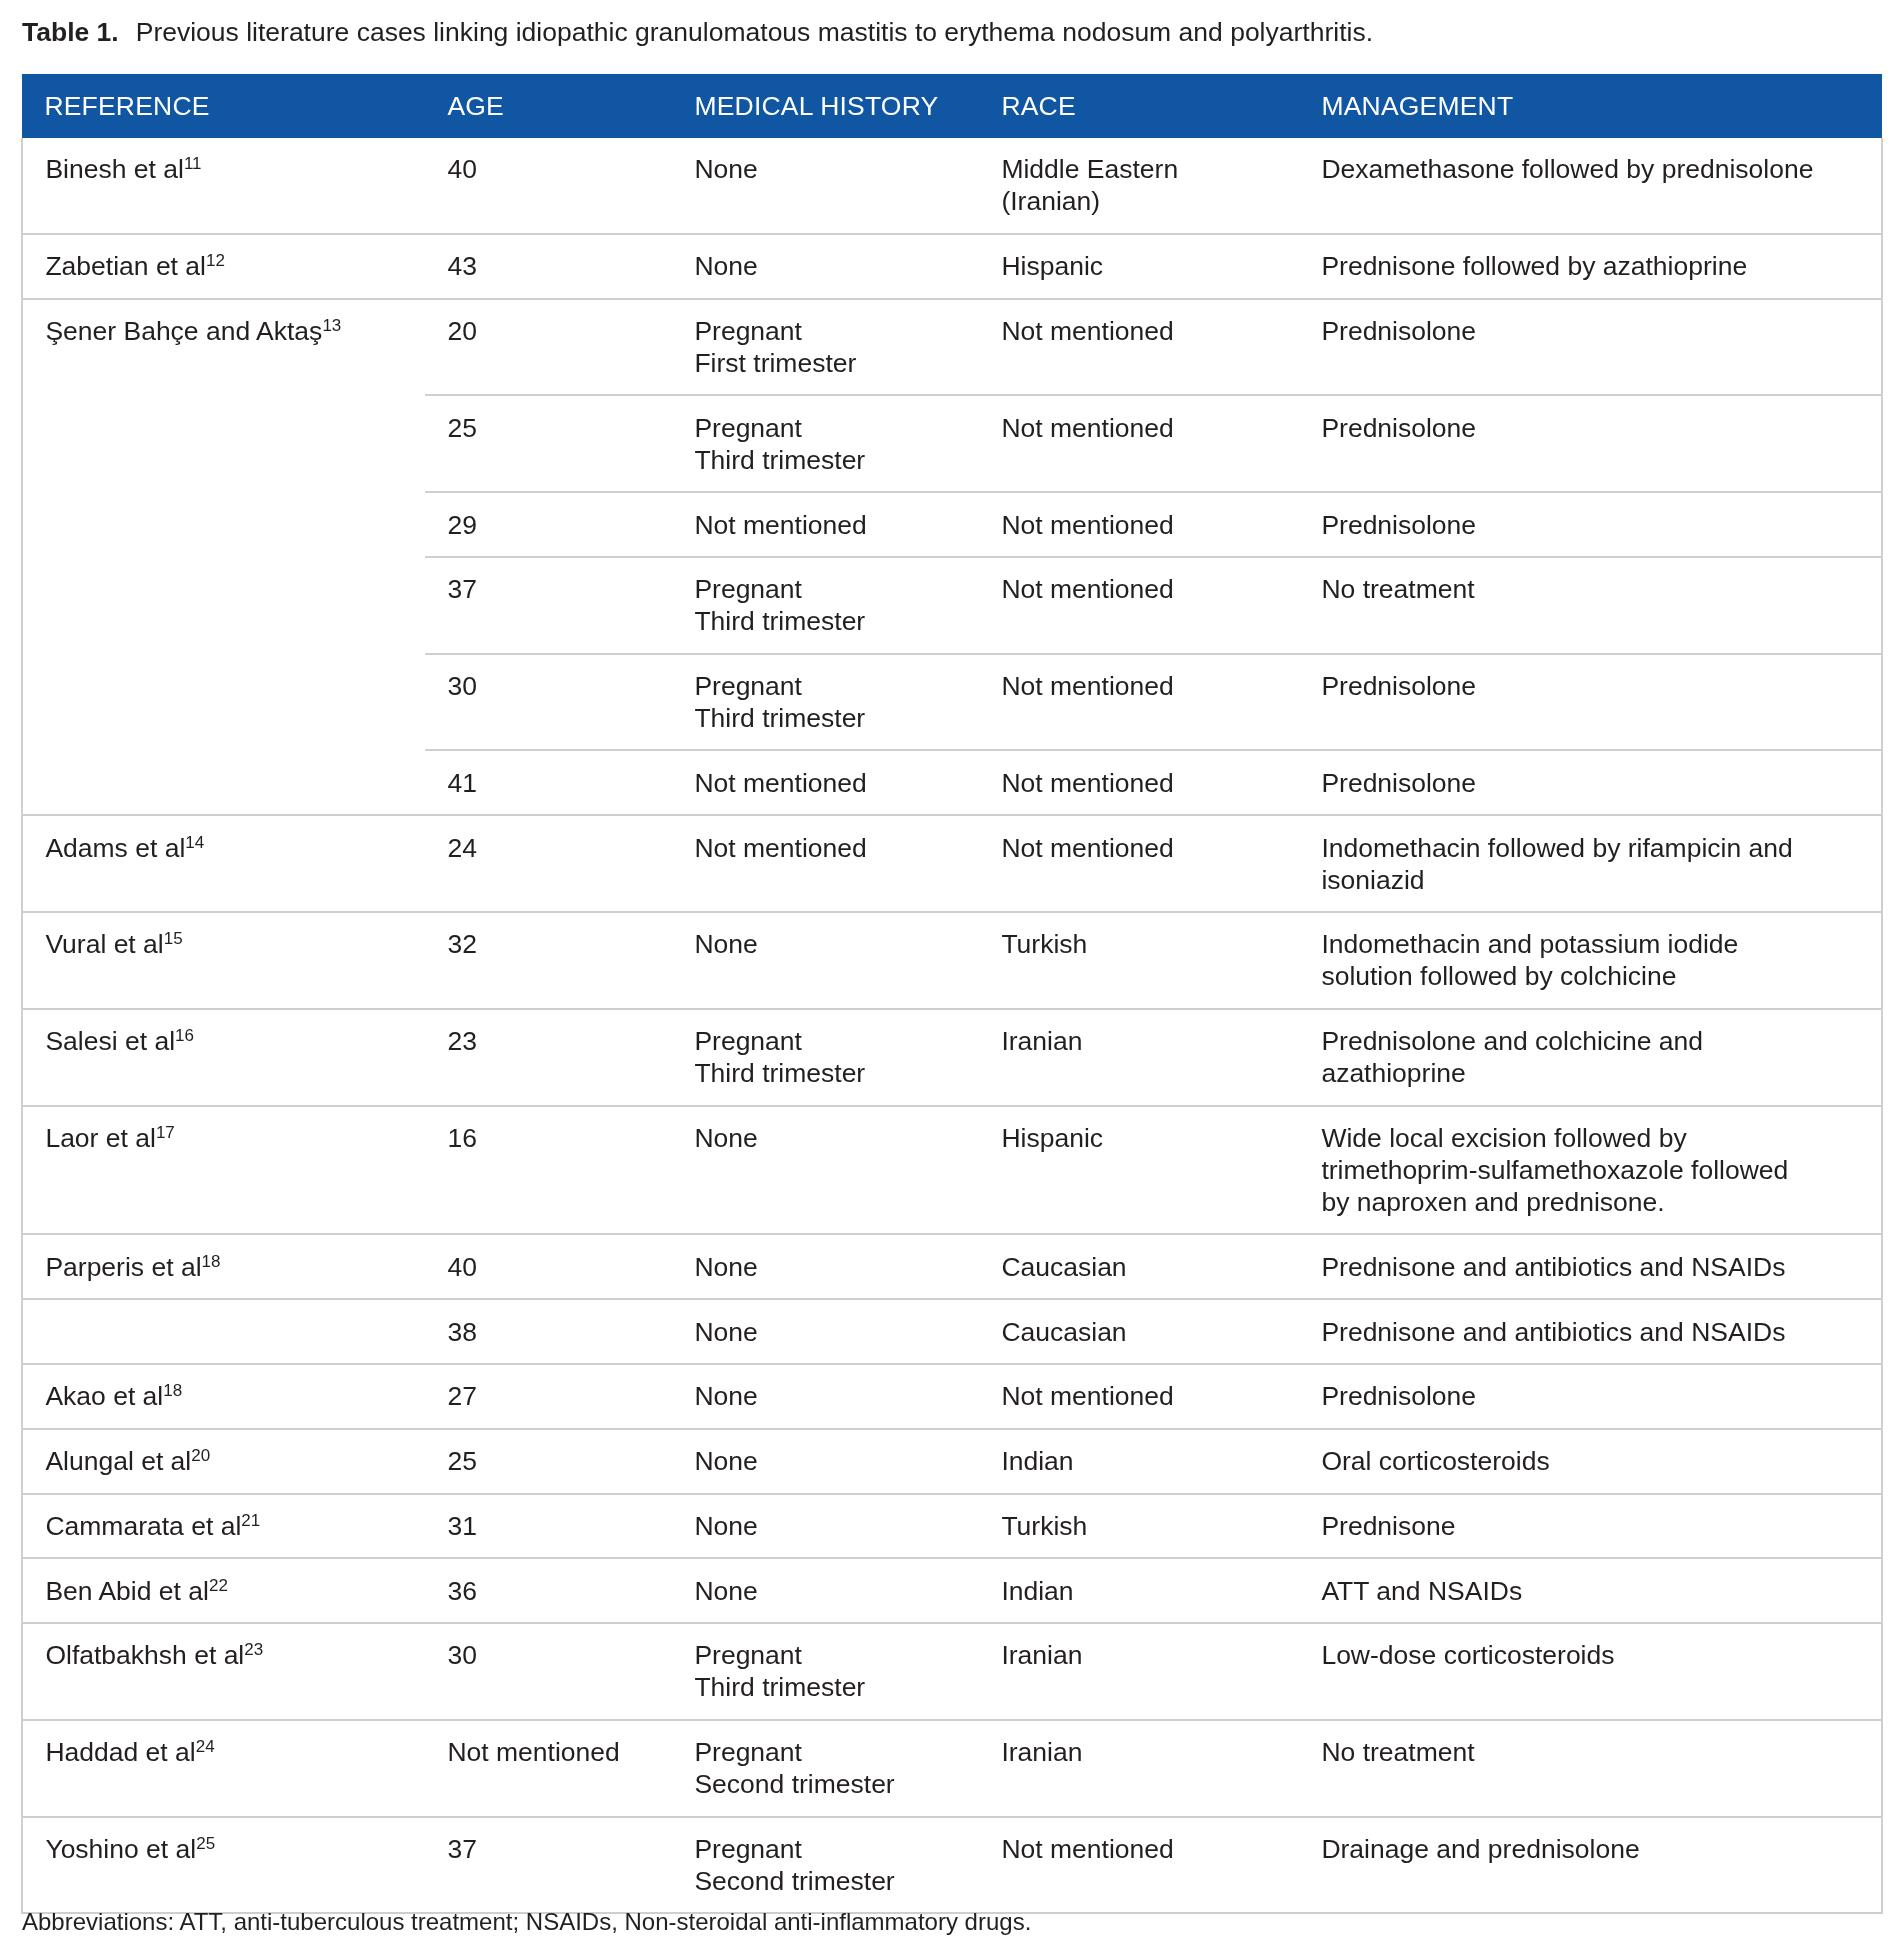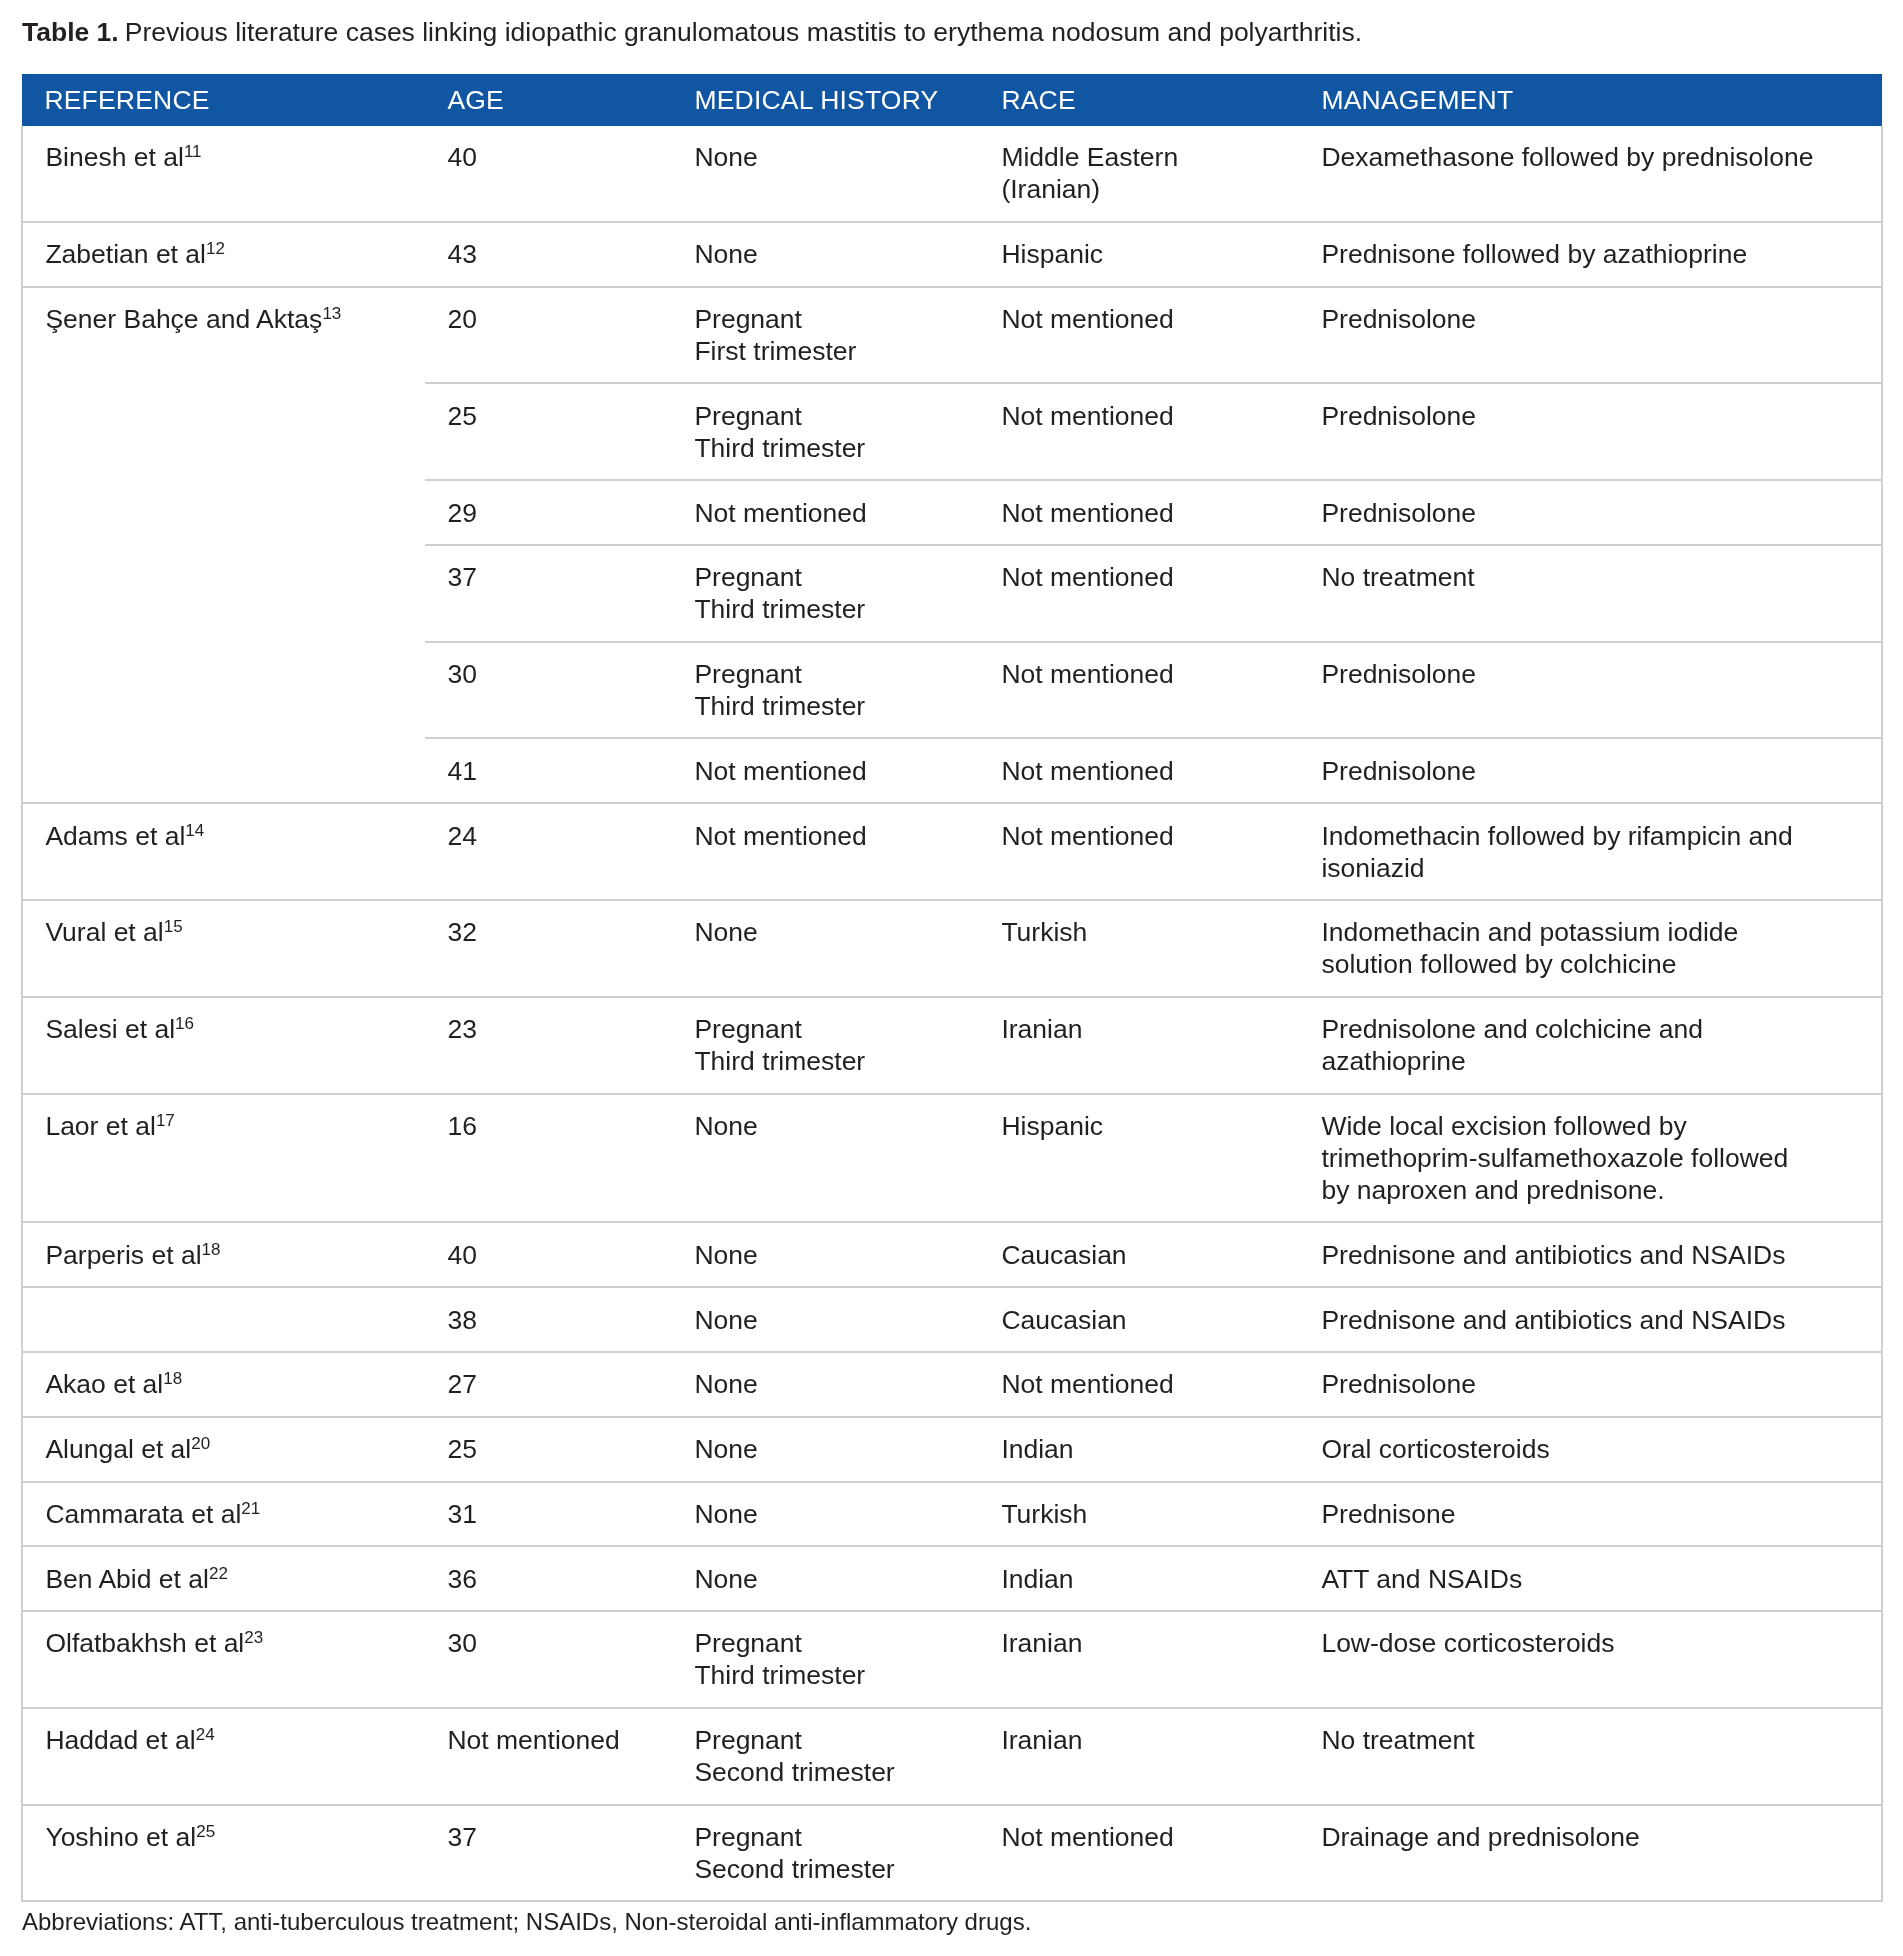--- a/index.html
+++ b/index.html
@@ -5,34 +5,34 @@
   html, body { margin: 0; padding: 0; background: #ffffff; }
   body {
     width: 1904px; height: 1956px; position: relative; overflow: hidden;
     font-family: "Liberation Sans", "DejaVu Sans", sans-serif;
     color: #231f20;
   }
   .caption {
     position: absolute; left: 22px; top: 15.4px;
     font-size: 26.5px; line-height: 34px; white-space: nowrap;
   }
-  .caption .label { font-weight: bold; margin-right: 6px; }
+  .caption .label { font-weight: bold; margin-right: 17px; }
   table.lit {
     position: absolute; left: 21.4px; top: 74px;
     width: 1860px; border-collapse: collapse; table-layout: fixed;
     font-size: 26.5px; line-height: 32px;
   }
   table.lit col.c1 { width: 403px; }
   table.lit col.c2 { width: 247px; }
   table.lit col.c3 { width: 307px; }
   table.lit col.c4 { width: 320px; }
   table.lit col.c5 { width: 583px; }
   table.lit thead th {
     background: #1056a3; color: #ffffff; font-weight: normal;
-    text-align: left; height: 52px; padding: 0 0 0 22px; vertical-align: middle;
+    text-align: left; height: 64px; padding: 0 0 0 22px; vertical-align: middle;
     letter-spacing: 0.2px;
   }
   table.lit tbody td {
     vertical-align: top; padding: 15.4px 8.6px 15.4px 22px;
     border-bottom: 2.6px solid #cfcfcf;
   }
   table.lit tbody td.ref { border-left: 2.6px solid #cfcfcf; }
   table.lit tbody td.mgmt { border-right: 2.6px solid #cfcfcf; }
   sup { font-size: 17px; line-height: 0; vertical-align: 9.4px; }
   .line { display: block; }

